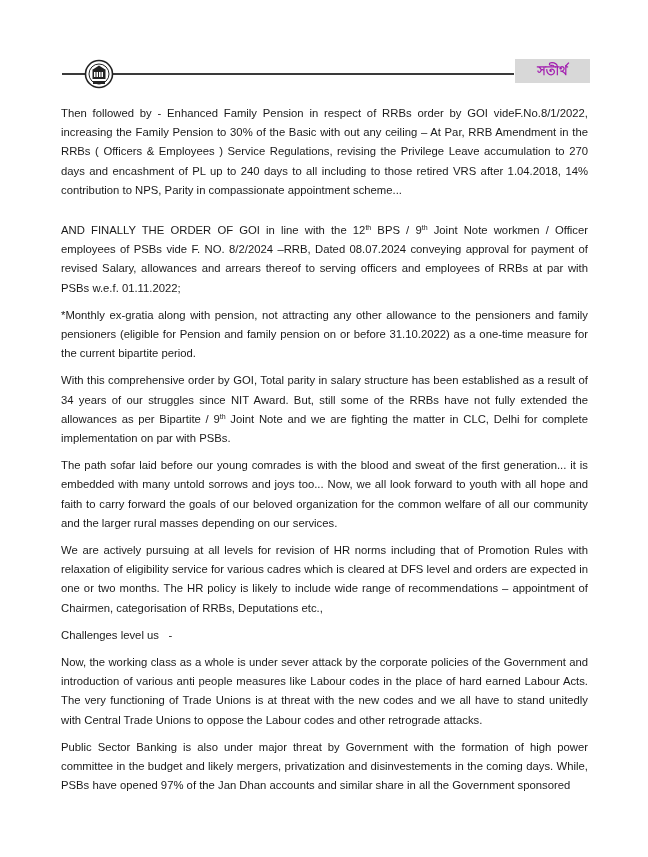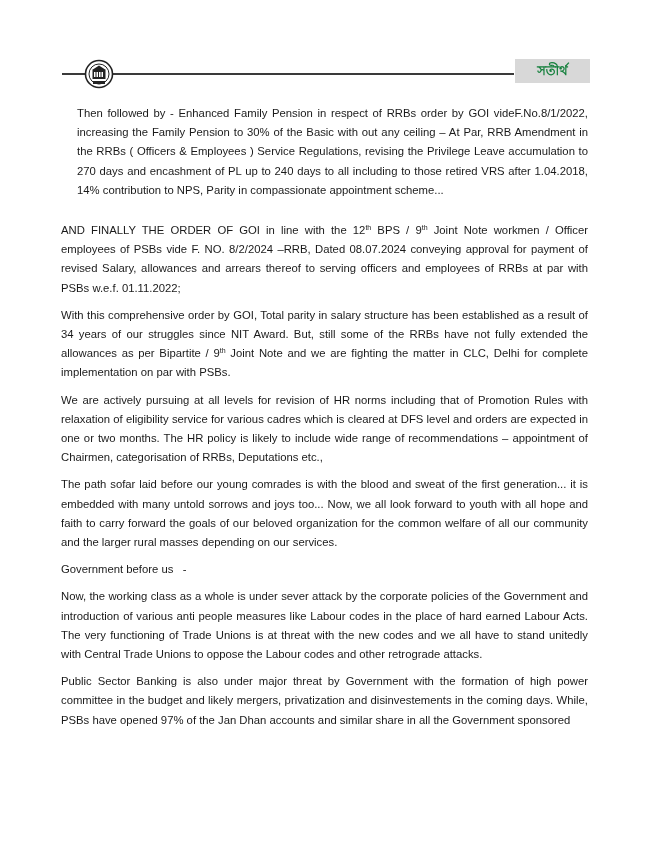--- a/index.html
+++ b/index.html
@@ -3,25 +3,25 @@
 <meta charset="utf-8">
 <style>
   html, body { margin: 0; padding: 0; background: #ffffff; }
   body { width: 648px; height: 857px; position: relative; overflow: hidden;
          font-family: "Liberation Sans", "DejaVu Sans", sans-serif; color: #1a1a1a; }
   .header { position: absolute; left: 0; top: 0; width: 648px; height: 100px; }
   .rule { position: absolute; left: 62px; top: 73px; width: 452px; height: 2px; background: #3a3a3a; }
   .logo { position: absolute; left: 84px; top: 59px; width: 30px; height: 30px; }
   .masthead { position: absolute; left: 515px; top: 59px; width: 75px; height: 24px;
               background: #d8d8d8; display: flex; align-items: center; justify-content: center;
-              font-weight: bold; font-size: 13px; color: #15803d; }
+              font-weight: bold; font-size: 13px; color: #a21caf; }
   .content { position: absolute; left: 61px; top: 104px; width: 527px;
              font-size: 11.3px; line-height: 19.2px; text-align: justify; }
   .content p { margin: 0 0 8px 0; }
-  .content p.gap { margin-bottom: 21px; margin-left: 16px; }
+  .content p.gap { margin-bottom: 21px; }
   sup { font-size: 7px; line-height: 0; vertical-align: 4px; }
   b { font-weight: normal; }
 </style>
 </head>
 <body>
 
 <div class="header">
   <div class="rule"></div>
   <div class="logo">
     <svg width="30" height="30" viewBox="0 0 30 30">
@@ -38,25 +38,26 @@
   </div>
   <div class="masthead">সতীর্থ</div>
 </div>
 
 <div class="content">
   <p class="gap">Then  followed by - Enhanced Family Pension in respect of RRBs order by GOI videF.No.8/1/2022, increasing the Family Pension to 30% of the Basic with out any ceiling – At Par, RRB Amendment in the RRBs ( Officers &amp; Employees ) Service Regulations, revising the Privilege Leave accumulation to 270 days and encashment of PL up to 240 days to all including to those retired VRS after 1.04.2018, 14% contribution to NPS, Parity in compassionate appointment scheme...</p>
 
   <p><b>AND FINALLY THE ORDER OF GOI</b><b> in line with the </b><b>12</b><sup><b>th</b></sup><b> BPS / </b><b>9</b><sup><b>th</b></sup><b> Joint Note workmen / Officer employees of PSBs</b><span> vide F. NO. 8/2/2024 –RRB,  Dated 08.07.2024 conveying approval for payment  of revised Salary, allowances and arrears thereof to serving officers and employees of RRBs </span><b>at par</b><span> with PSBs w.e.f. 01.11.2022;</span></p>
 
 
+  <p>*Monthly ex-gratia along with pension, not attracting any other allowance to the pensioners and family pensioners (eligible for Pension and family pension on or before 31.10.2022) as a one-time measure for the current bipartite period.</p>
 
   <p><span>With this comprehensive order by GOI, Total parity in salary structure has been established as a result of 34 years of our struggles since NIT Award. But, still some of the RRBs have not fully extended the allowances as per Bipartite / </span><span>9</span><sup>th</sup><span> Joint Note and we are fighting the matter in CLC, Delhi for complete implementation on par with PSBs.</span></p>
 
+  <p>The path sofar laid before our young comrades is with the blood and sweat of the first generation... it is embedded with many untold sorrows and joys too... Now, we all look forward to youth with all hope and faith to carry forward the goals of our beloved organization for the common welfare of all our community and the larger rural masses depending on our services.</p>
+
   <p>We are actively pursuing at all levels for revision of HR norms including that of Promotion Rules with relaxation of eligibility service for various cadres which is cleared at DFS level and orders are expected in one or two months. The HR policy is likely to include wide range of recommendations – appointment of Chairmen, categorisation of RRBs, Deputations etc.,</p>
 
-  <p>The path sofar laid before our young comrades is with the blood and sweat of the first generation... it is embedded with many untold sorrows and joys too... Now, we all look forward to youth with all hope and faith to carry forward the goals of our beloved organization for the common welfare of all our community and the larger rural masses depending on our services.</p>
-
-  <p><b>Government before us</b><span style="white-space:pre">   -</span></p>
+  <p><b>Challenges level us</b><span style="white-space:pre">   -</span></p>
 
   <p>Now, the working class as a whole is under sever attack by the corporate policies of the Government  and introduction of various anti people measures like Labour codes in the place of hard earned Labour Acts. The very functioning of Trade Unions is at threat with the new codes and we all have to stand unitedly with Central Trade Unions to oppose the Labour codes and other retrograde attacks.</p>
 
   <p>Public Sector Banking is also under major threat by Government  with the formation of high power committee in the budget and likely mergers, privatization and disinvestements in the coming days. While, PSBs have opened 97% of the Jan Dhan accounts and similar share in all the Government sponsored</p>
 </div>
 
 </body></html>

